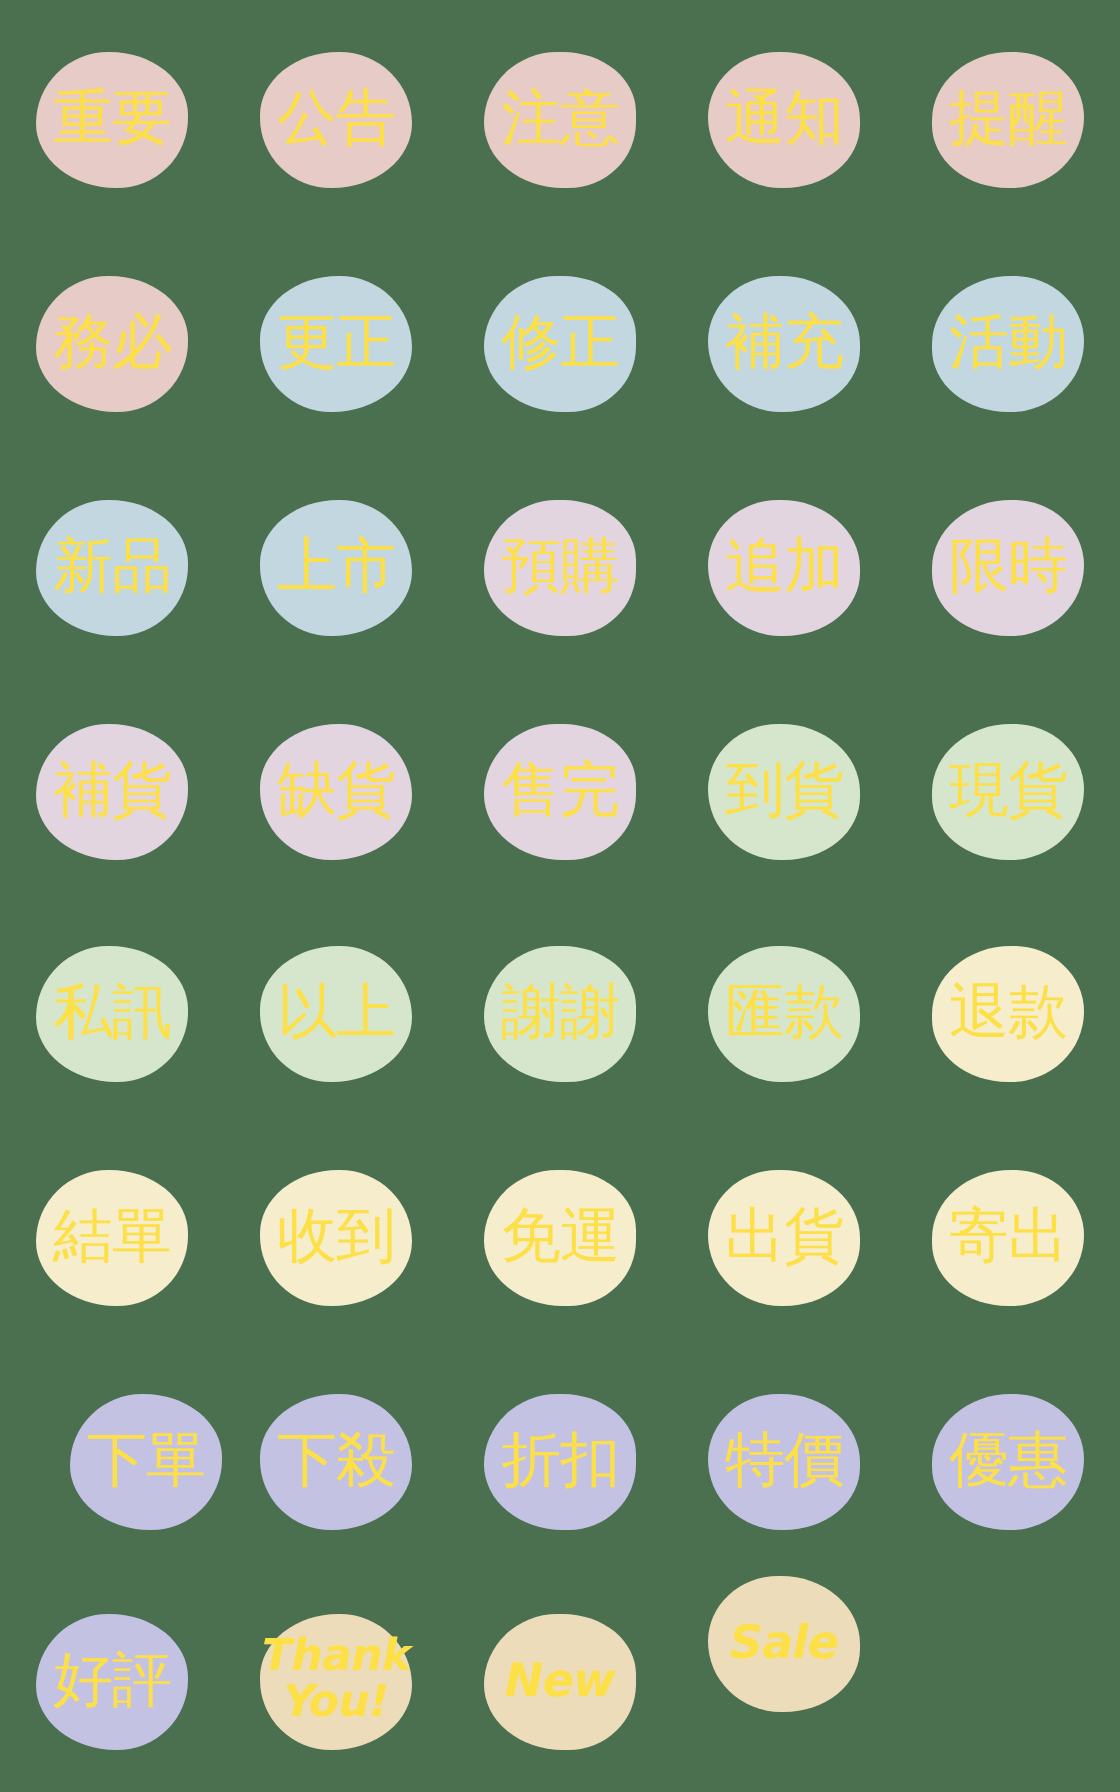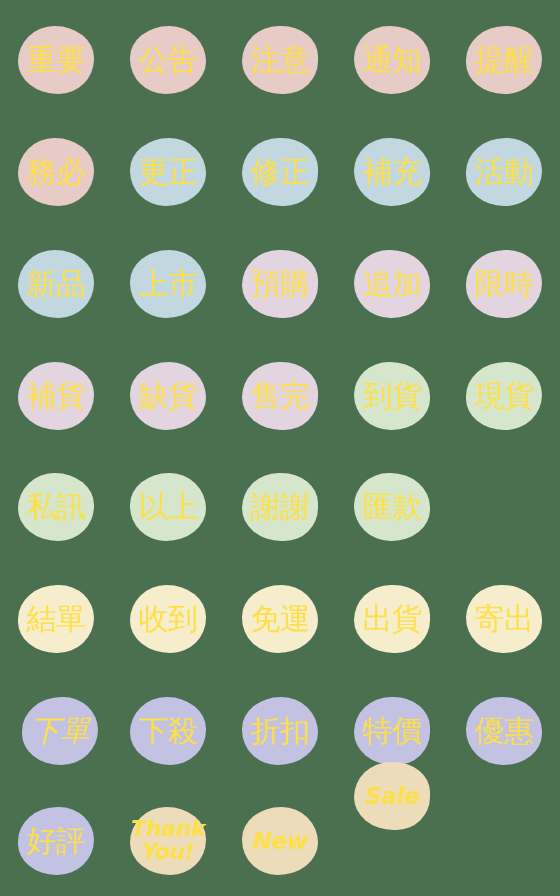--- a/index.html
+++ b/index.html
@@ -172,41 +172,45 @@
       <div class="label">以上</div>
     </div>
     <div class="sticker" style="left: 280px; top: 507px;">
       <div class="blob" style="background: rgb(214, 230, 205);"></div>
       <div class="label">謝謝</div>
     </div>
     <div class="sticker" style="left: 392px; top: 507px;">
       <div class="blob" style="background: rgb(214, 230, 205);"></div>
       <div class="label">匯款</div>
     </div>
+    <div class="sticker" style="left: 504px; top: 507px;">
+      <div class="blob" style="background: rgb(245, 237, 203);"></div>
+      <div class="label">退款</div>
+    </div>
     <div class="sticker" style="left: 56px; top: 619px; text-align: right;">
       <div class="blob" style="background: rgb(245, 237, 203);"></div>
       <div class="label">結單</div>
     </div>
     <div class="sticker" style="left: 168px; top: 619px;">
       <div class="blob" style="background: rgb(245, 237, 203);"></div>
       <div class="label">收到</div>
     </div>
     <div class="sticker" style="left: 280px; top: 619px;">
       <div class="blob" style="background: rgb(245, 237, 203);"></div>
       <div class="label">免運</div>
     </div>
     <div class="sticker" style="left: 392px; top: 619px;">
       <div class="blob" style="background: rgb(245, 237, 203);"></div>
       <div class="label">出貨</div>
     </div>
     <div class="sticker" style="left: 504px; top: 619px;">
       <div class="blob" style="background: rgb(245, 237, 203);"></div>
       <div class="label">寄出</div>
     </div>
-    <div class="sticker" style="left: 60px; top: 731px; font-style: italic;">
+    <div class="sticker" style="left: 73px; top: 731px;">
       <div class="blob" style="background: rgb(195, 194, 227);"></div>
       <div class="label">下單</div>
     </div>
     <div class="sticker" style="left: 168px; top: 731px;">
       <div class="blob" style="background: rgb(195, 194, 227);"></div>
       <div class="label">下殺</div>
     </div>
     <div class="sticker" style="left: 280px; top: 731px; justify-content: center;">
       <div class="blob" style="background: rgb(195, 194, 227);"></div>
       <div class="label">折扣</div>
@@ -224,17 +228,17 @@
       <div class="label">好評</div>
     </div>
     <div class="sticker" style="left: 168px; top: 841px;">
       <div class="blob" style="background: rgb(236, 220, 186);"></div>
       <div class="label latin two-line">Thank You!</div>
     </div>
     <div class="sticker" style="left: 280px; top: 841px;">
       <div class="blob" style="background: rgb(236, 220, 186);"></div>
       <div class="label latin">New</div>
     </div>
-    <div class="sticker" style="left: 392px; top: 796px; text-align: center;">
+    <div class="sticker" style="left: 392px; top: 822px; text-align: center;">
       <div class="blob" style="background: rgb(236, 220, 186);"></div>
       <div class="label latin">Sale</div>
     </div>
   </div>
 
 </body></html>

